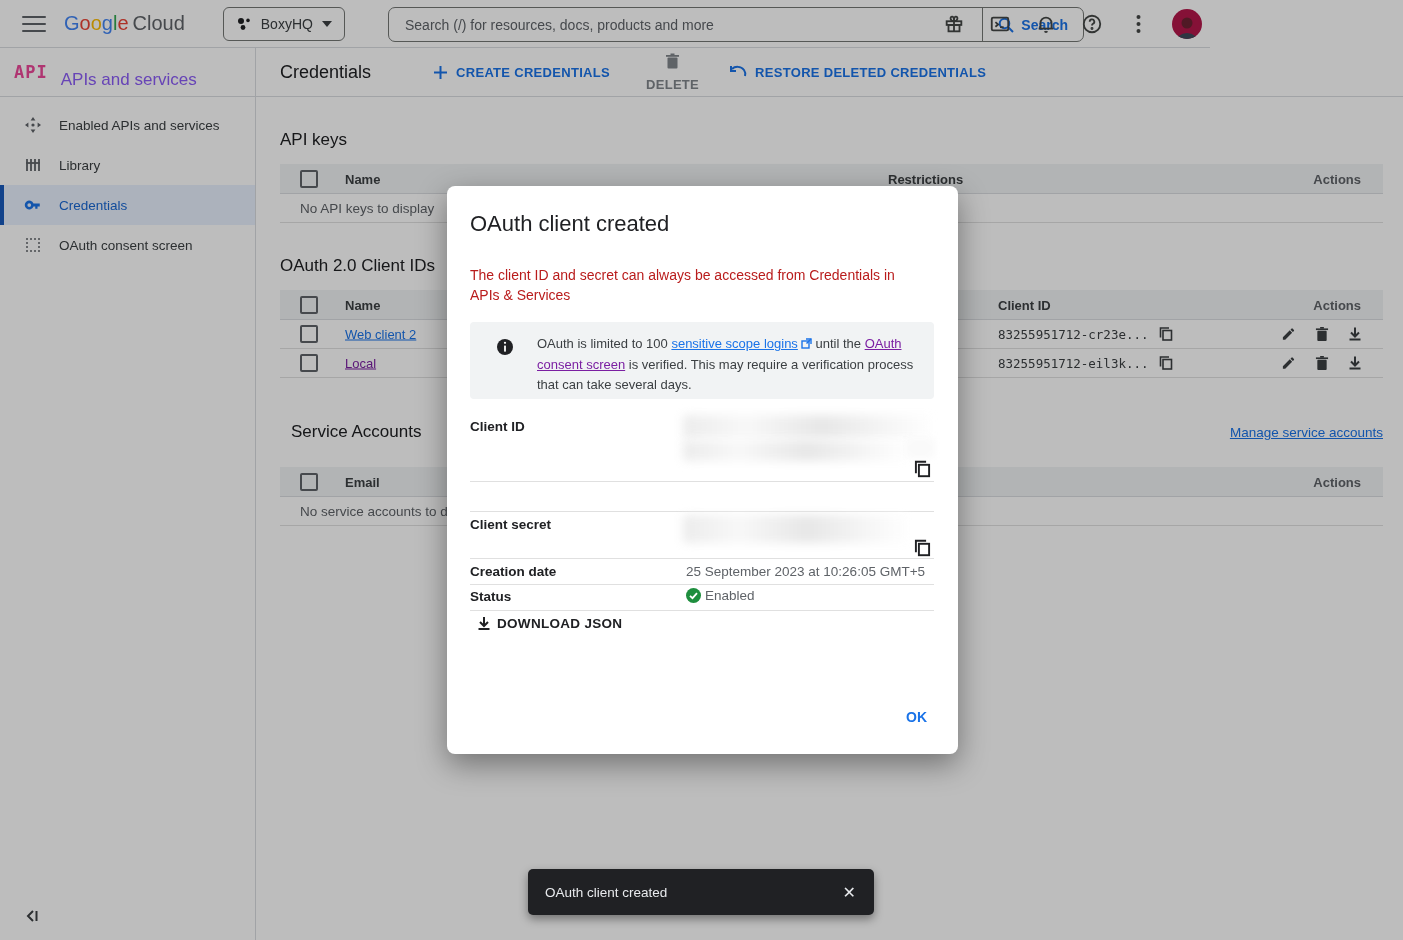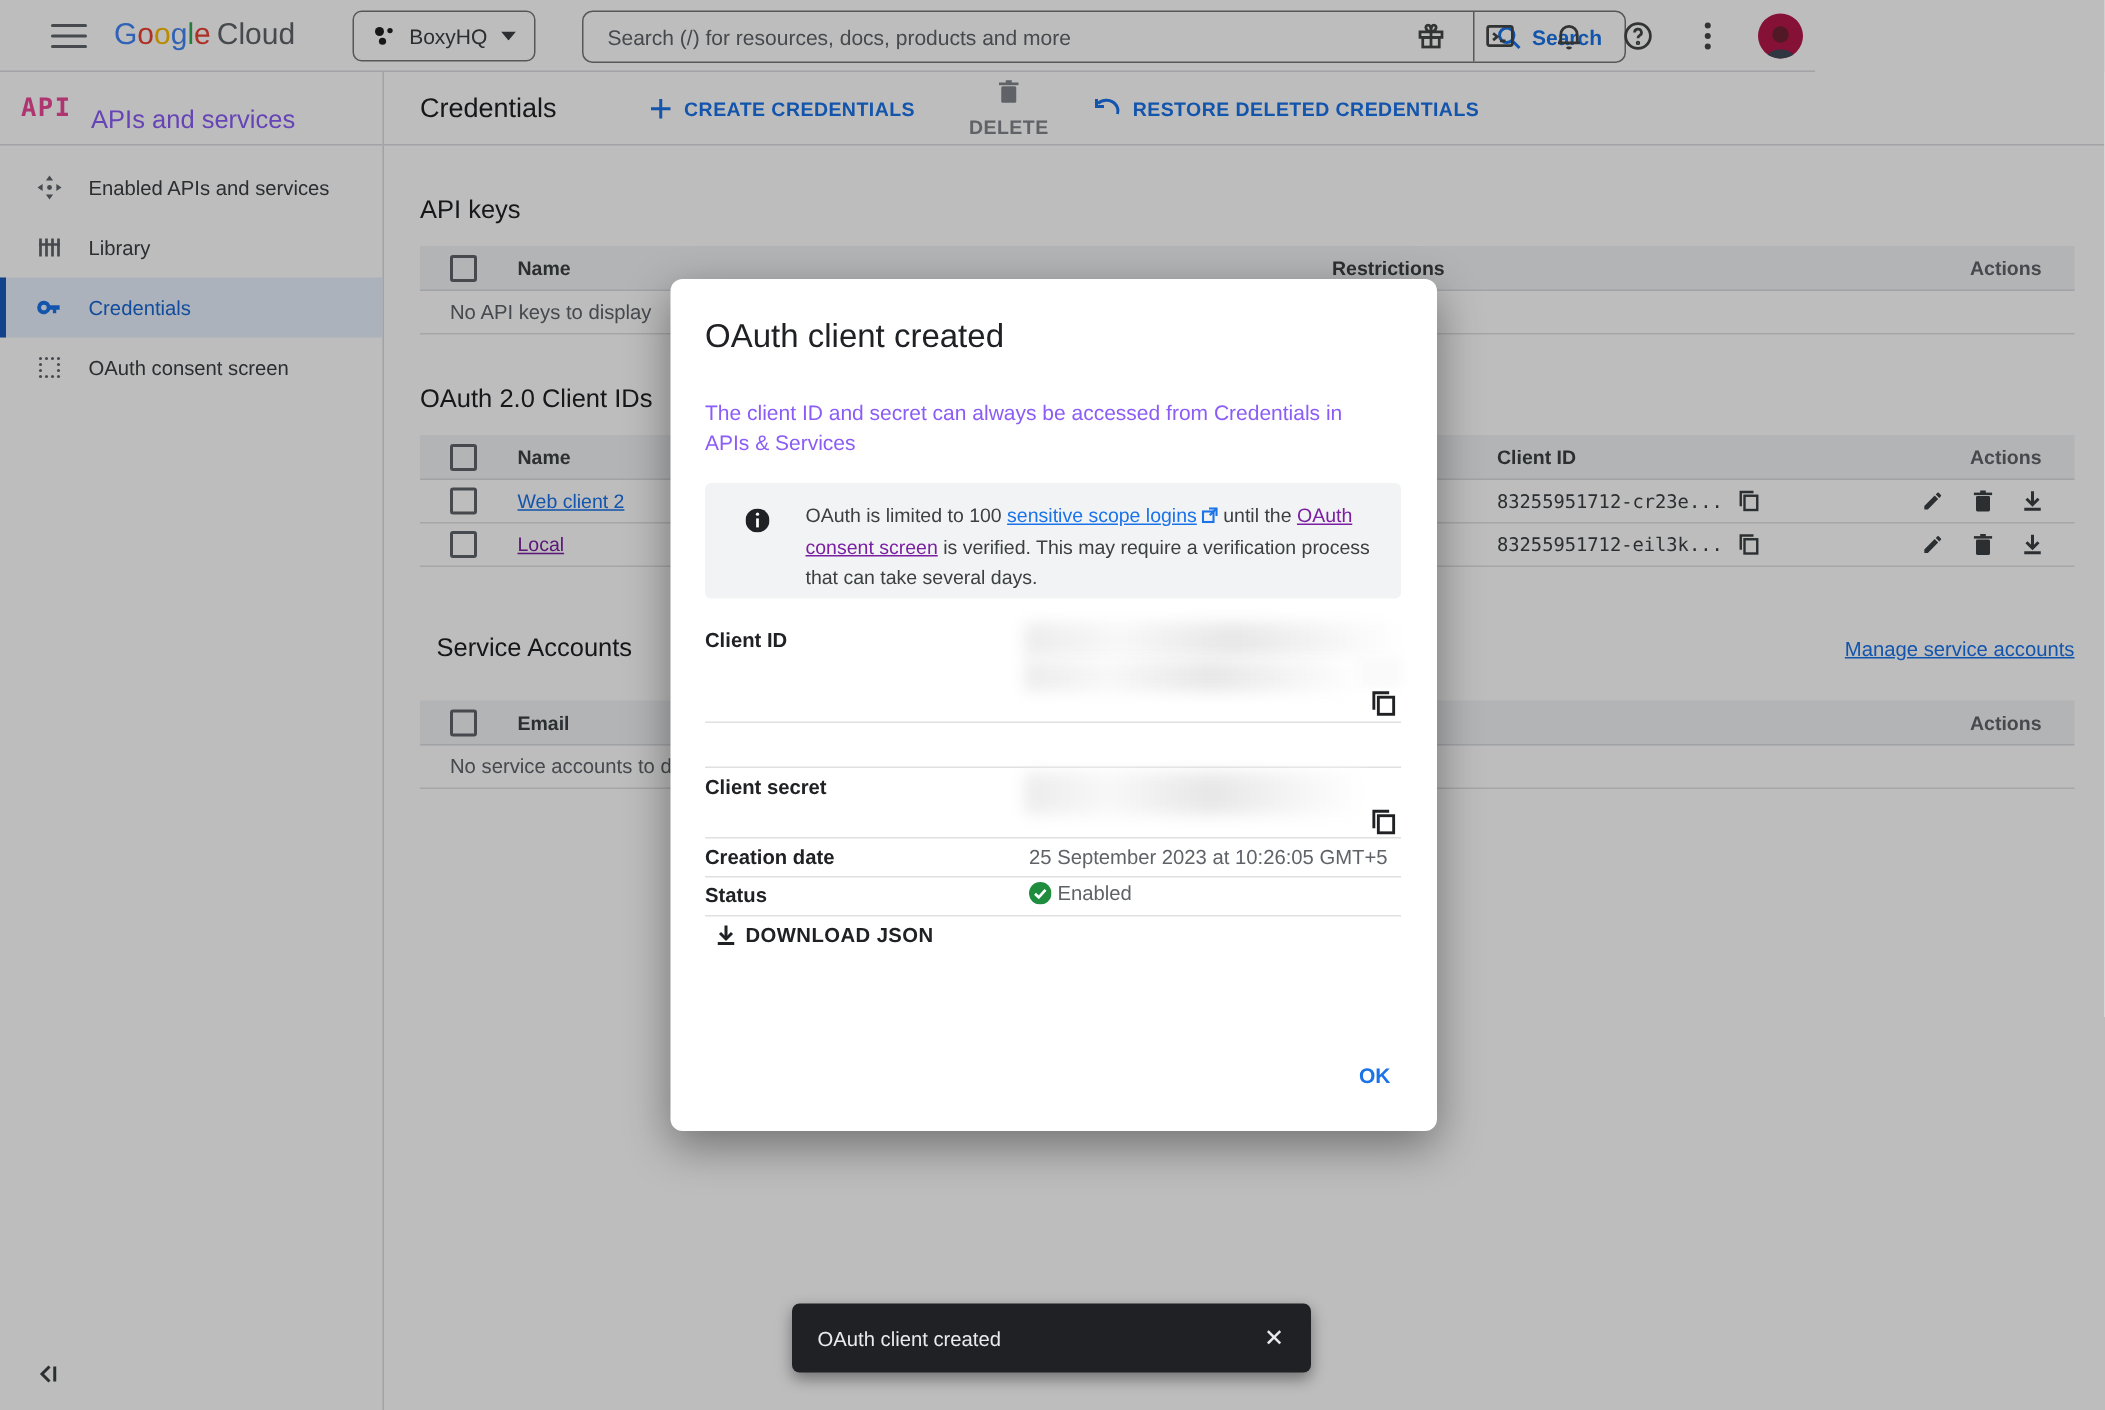--- a/index.html
+++ b/index.html
@@ -1,20 +1,20 @@
 <!DOCTYPE html>
 <html><head>
 <meta charset="utf-8">
 <style>
   * { margin:0; padding:0; box-sizing:border-box; }
   html,body { width:1403px; height:940px; overflow:hidden; }
   body { font-family:"Liberation Sans","DejaVu Sans",sans-serif; background:#fff; position:relative; color:#202124; }
 
   
-  .topbar { position:absolute; left:0; top:0; width:1210px; height:48px; background:#fff; border-bottom:1px solid #dadce0; display:flex; align-items:center; z-index:1;padding-left:12px; }
+  .topbar { position:absolute; left:0; top:0; width:1210px; height:48px; background:#fff; border-bottom:1px solid #dadce0; display:flex; align-items:center; z-index:1; }
   .hamburger { width:24px; height:24px; margin-left:22px; cursor:pointer; display:flex; flex-direction:column; justify-content:center; gap:5px; }
   .hamburger span { display:block; height:2px; background:#5f6368; border-radius:1px; }
   .logo { margin-left:18px; font-size:20px; letter-spacing:0; display:flex; align-items:center; gap:4px; }
   .logo .cloud { color:#5f6368; }
   .proj-btn { margin-left:38px; height:34px; border:1px solid #747775; border-radius:6px; display:flex; align-items:center; gap:9px; padding:0 12px; background:#fff; font-size:14px; color:#3c4043; cursor:pointer; }
   .searchbox { position:absolute; left:388px; top:7px; width:696px; height:35px; border:1px solid #747775; border-radius:7px; display:flex; align-items:center; background:#fff; }
   .searchbox input { flex:1; border:none; outline:none; font-size:14px; color:#3c4043; padding:0 16px; background:transparent; font-family:inherit; }
   .searchbox input::placeholder { color:#5f6368; }
   .search-btn { display:flex; align-items:center; gap:7px; border-left:1px solid #747775; height:100%; padding:0 15px; color:#1a73e8; font-weight:bold; font-size:14px; cursor:pointer; }
   .tb-icons { position:absolute; right:8px; top:0; height:48px; display:flex; align-items:center; gap:22px; }
@@ -69,21 +69,21 @@
   .c-link { left:65px; }
   .c-idval { left:718px; color:#3c4043; font-family:"DejaVu Sans Mono","Liberation Mono",monospace; font-size:12.5px; display:flex; align-items:center; gap:10px; }
   .row-actions { right:20px; display:flex; gap:16px; color:#3c4043; }
   .row-actions .act { width:17px; height:17px; cursor:pointer; display:flex; align-items:center; justify-content:center; }
   .copy-ic { color:#3c4043; cursor:pointer; display:inline-flex; }
 
   
   .scrim { position:absolute; inset:0; background:rgba(0,0,0,0.26); z-index:5; }
   .modal { position:absolute; left:447px; top:186px; width:511px; height:568px; background:#fff; border-radius:8px; box-shadow:0 10px 30px rgba(0,0,0,0.4); z-index:10; }
   .m-title { position:absolute; left:23px; top:25px; font-size:22px; color:#202124; }
-  .m-desc { position:absolute; left:23px; top:79px; width:452px; font-size:14px; line-height:20px; color:#8b5cf6; }
+  .m-desc { position:absolute; left:23px; top:79px; width:452px; font-size:14px; line-height:20px; color:#b91c1c; }
   .notice { position:absolute; left:23px; top:136px; width:464px; height:77px; background:#f1f3f4; border-radius:4px; display:flex; padding:12px 18px 0 27px; gap:24px; }
   .notice .n-ic { width:16px; height:16px; margin-top:5px; flex:none; }
   .notice .n-text { font-size:13px; line-height:20px; color:#3c4043; }
   .f-label { position:absolute; left:23px; font-size:13.5px; font-weight:bold; color:#202124; }
   .f-value { position:absolute; left:239px; font-size:13.5px; color:#5f6368; }
   .redact { position:absolute; filter:blur(5px); border-radius:3px; background:linear-gradient(90deg,#ececec,#f8f8f8 25%,#e7e7e7 55%,#f5f5f5 80%,#fff); }
   .redact.light { filter:blur(3px); background:#fafafa; }
   .m-hr { position:absolute; left:23px; width:464px; border-top:1px solid #e0e0e0; }
   .m-copy { position:absolute; width:17px; height:17px; color:#202124; cursor:pointer; }
   .status-chip { position:absolute; left:239px; display:flex; align-items:center; gap:4px; font-size:13.5px; color:#5f6368; }

